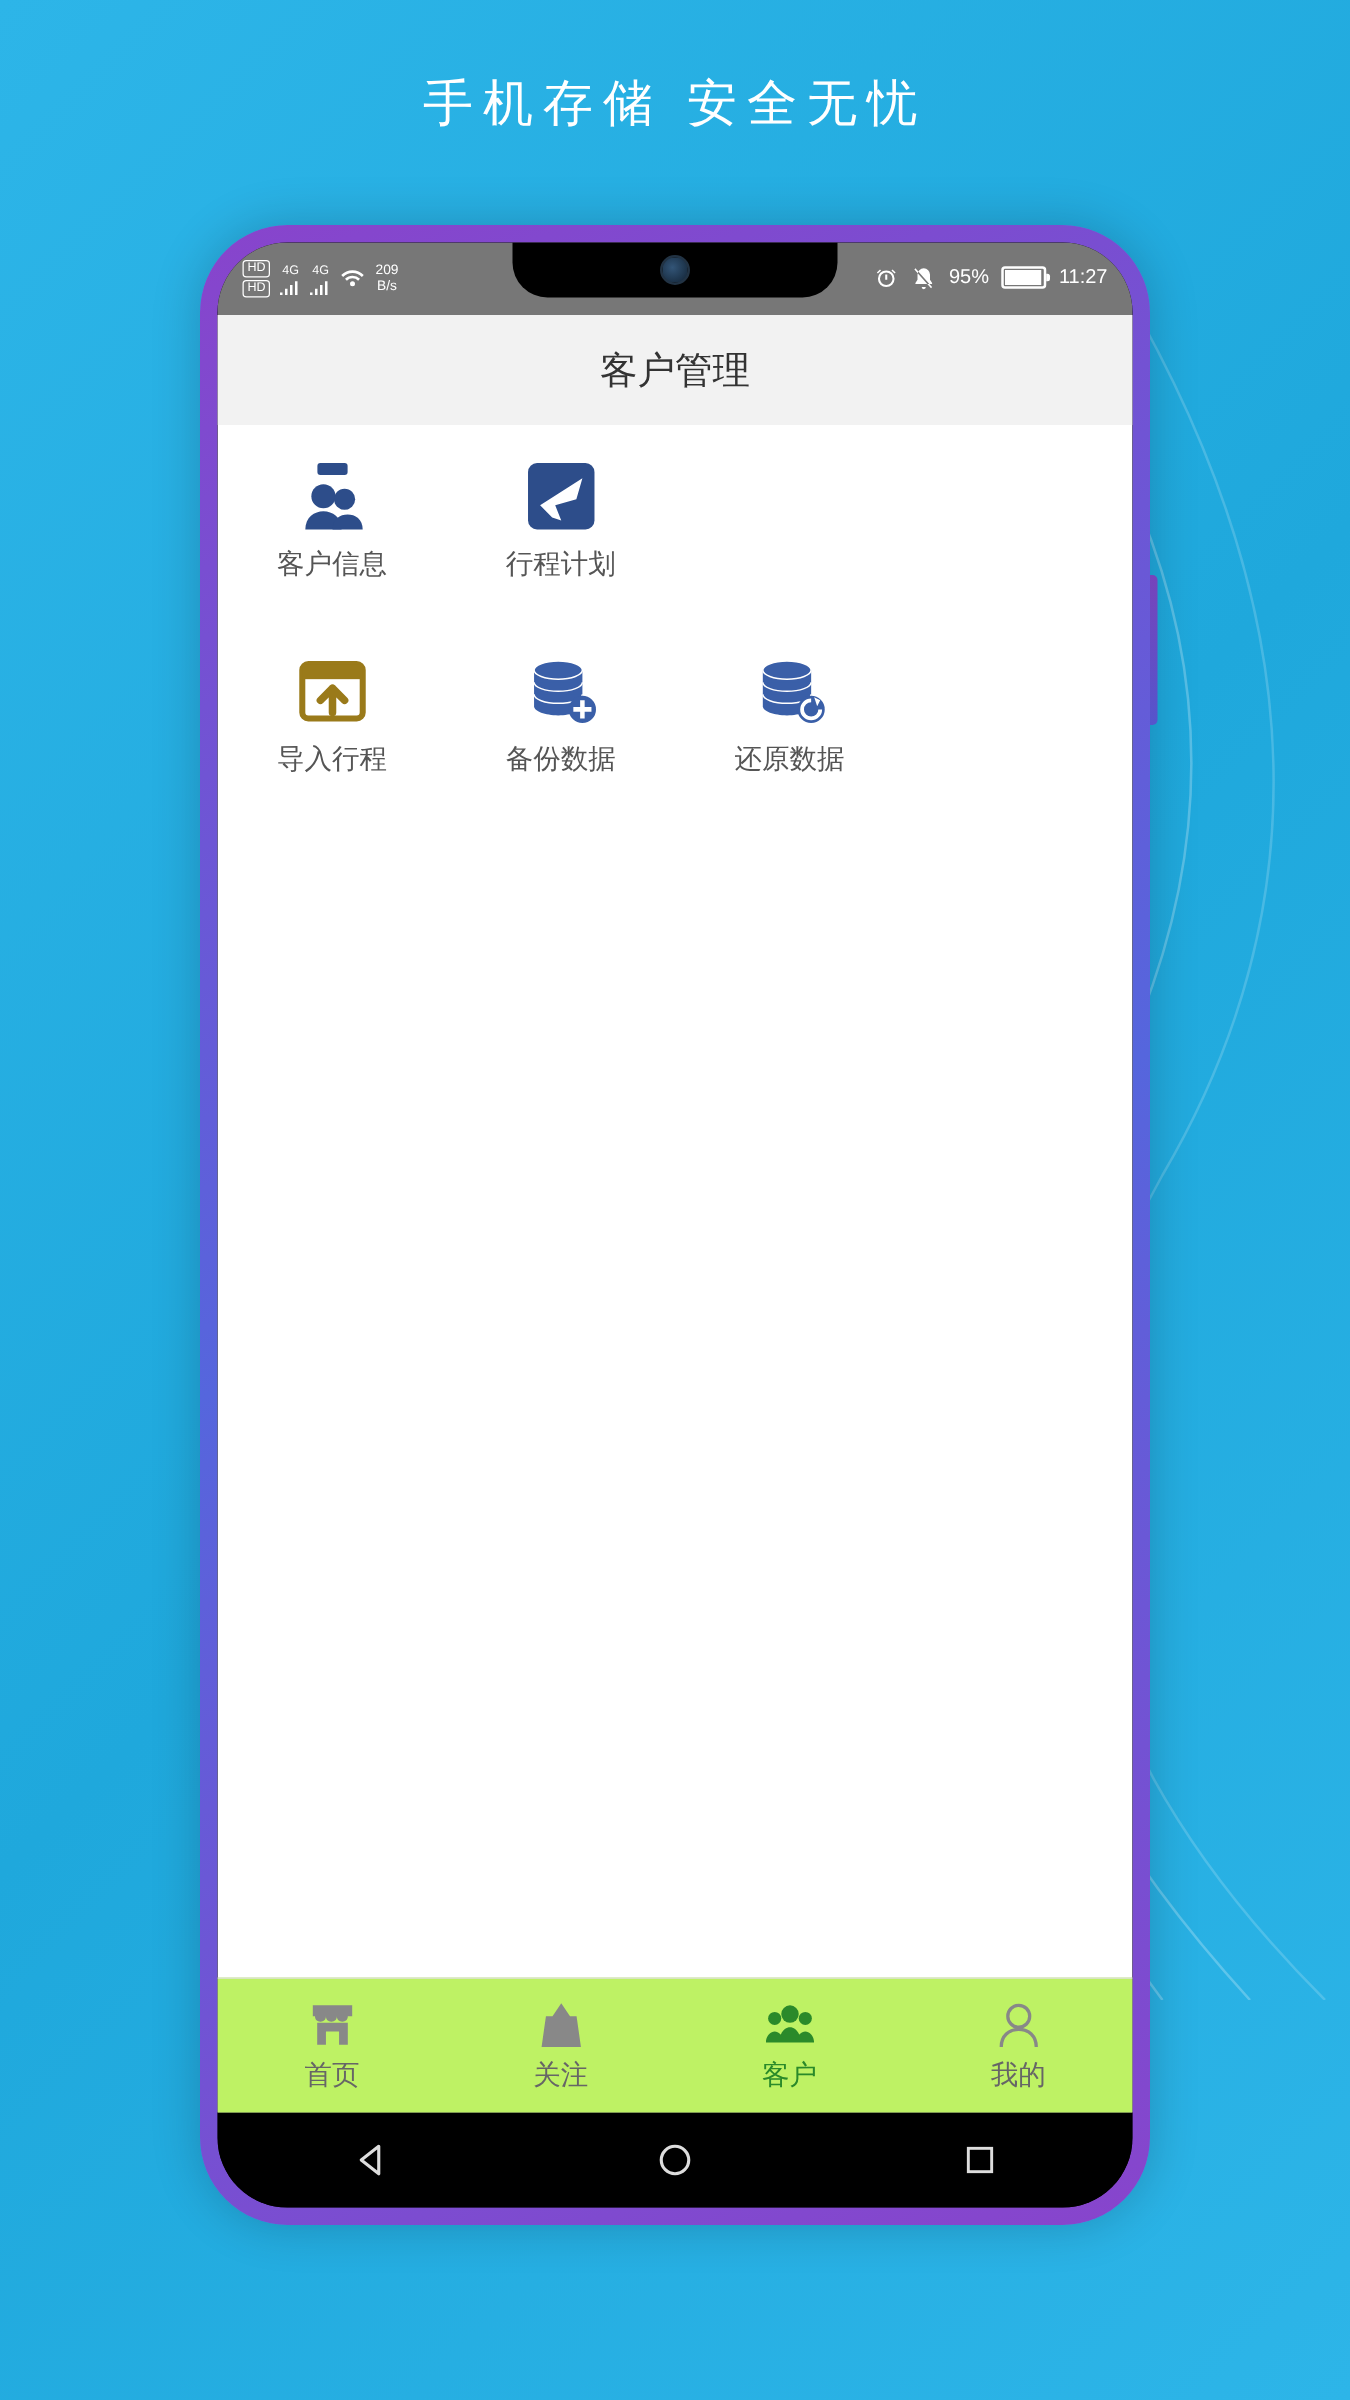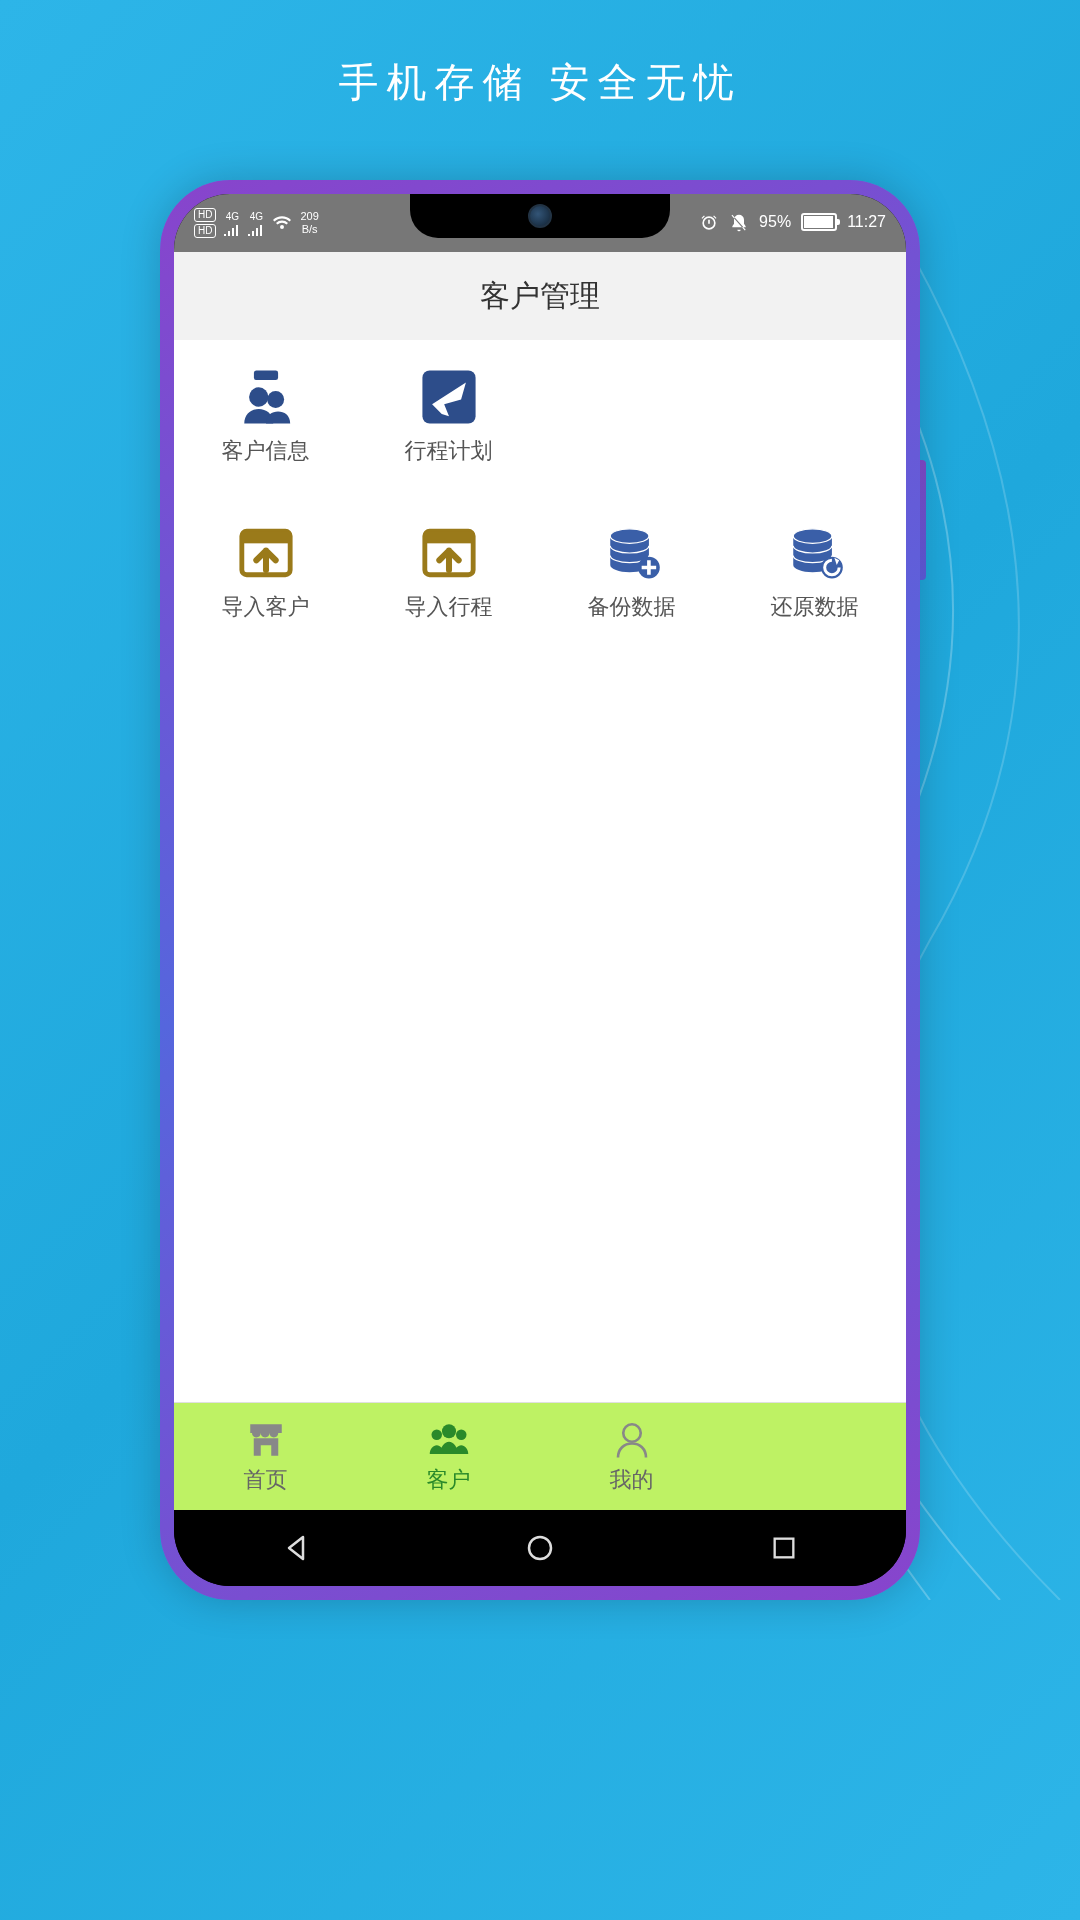--- a/index.html
+++ b/index.html
@@ -26,21 +26,21 @@
   font-weight: 300;
   letter-spacing: 8px;
   padding-top: 55px;
 }
 .phone {
   position: absolute;
   left: 50%;
   top: 180px;
   transform: translateX(-50%);
   width: 760px;
-  height: 1420px;
+  height: 1600px;
   background: linear-gradient(160deg, #8844cc, #5566dd, #8844cc);
   border-radius: 70px;
   padding: 14px;
   box-shadow: 0 0 40px rgba(0,0,0,0.2);
 }
 .phone-inner {
   width: 100%;
   height: 100%;
   background: #000;
   border-radius: 56px;
@@ -298,30 +298,20 @@
           <div class="icon">
             <svg width="58" height="58" viewBox="0 0 48 48">
                 <rect x="2" y="2" width="44" height="44" rx="6" fill="#2d4d8a"></rect>
                 <path d="M10 30 L38 12 L34 26 L20 30 L24 40 L18 38 Z" fill="#fff"></path>
               </svg>
           </div>
           <span class="label">行程计划</span>
         </div>
         <div></div>
           <div></div>
-        <div class="grid-item">
-          <div class="icon">
-            <svg width="58" height="58" viewBox="0 0 48 48">
-                <rect x="4" y="6" width="40" height="36" rx="4" fill="none" stroke="#9a7a1a" stroke-width="4"></rect>
-                <rect x="4" y="6" width="40" height="10" fill="#9a7a1a"></rect>
-                <path d="M24 38 L24 22 M16 30 L24 22 L32 30" fill="none" stroke="#9a7a1a" stroke-width="5" stroke-linecap="round" stroke-linejoin="round"></path>
-              </svg>
-          </div>
-          <span class="label">导入客户</span>
-        </div>
         <div class="grid-item">
           <div class="icon">
             <svg width="58" height="58" viewBox="0 0 48 48">
                 <rect x="4" y="6" width="40" height="36" rx="4" fill="none" stroke="#9a7a1a" stroke-width="4"></rect>
                 <rect x="4" y="6" width="40" height="10" fill="#9a7a1a"></rect>
                 <path d="M24 38 L24 22 M16 30 L24 22 L32 30" fill="none" stroke="#9a7a1a" stroke-width="5" stroke-linecap="round" stroke-linejoin="round"></path>
               </svg>
           </div>
           <span class="label">导入行程</span>
         </div>
@@ -360,20 +350,28 @@
 
       <div class="tabbar">
         <div class="tab">
           <div class="icon">
             <svg width="42" height="42" viewBox="0 0 48 48">
                 <path fill="#888" d="M6 6h36v10H6zM8 16c0 3 2 5 5 5s5-2 5-5c0 3 2 5 5 5s5-2 5-5c0 3 2 5 5 5s5-2 5-5M10 22v20h28V22M18 30h12v12H18z"></path>
               </svg>
           </div>
           <span>首页</span>
         </div>
+        <div class="tab">
+          <div class="icon">
+            <svg width="42" height="42" viewBox="0 0 48 48">
+                <path fill="#888" d="M24 4l-8 12h16zM10 16h28l4 28H6z"></path>
+              </svg>
+          </div>
+          <span>关注</span>
+        </div>
         <div class="tab active">
           <div class="icon">
             <svg width="42" height="42" viewBox="0 0 48 48">
                 <circle cx="24" cy="14" r="8" fill="#2a8a2a"></circle>
                 <circle cx="10" cy="18" r="6" fill="#2a8a2a"></circle>
                 <circle cx="38" cy="18" r="6" fill="#2a8a2a"></circle>
                 <path d="M2 40c0-6 4-10 8-10s8 4 8 10M14 40c0-8 5-14 10-14s10 6 10 14M30 40c0-6 4-10 8-10s8 4 8 10" fill="#2a8a2a"></path>
               </svg>
           </div>
           <span>客户</span>

